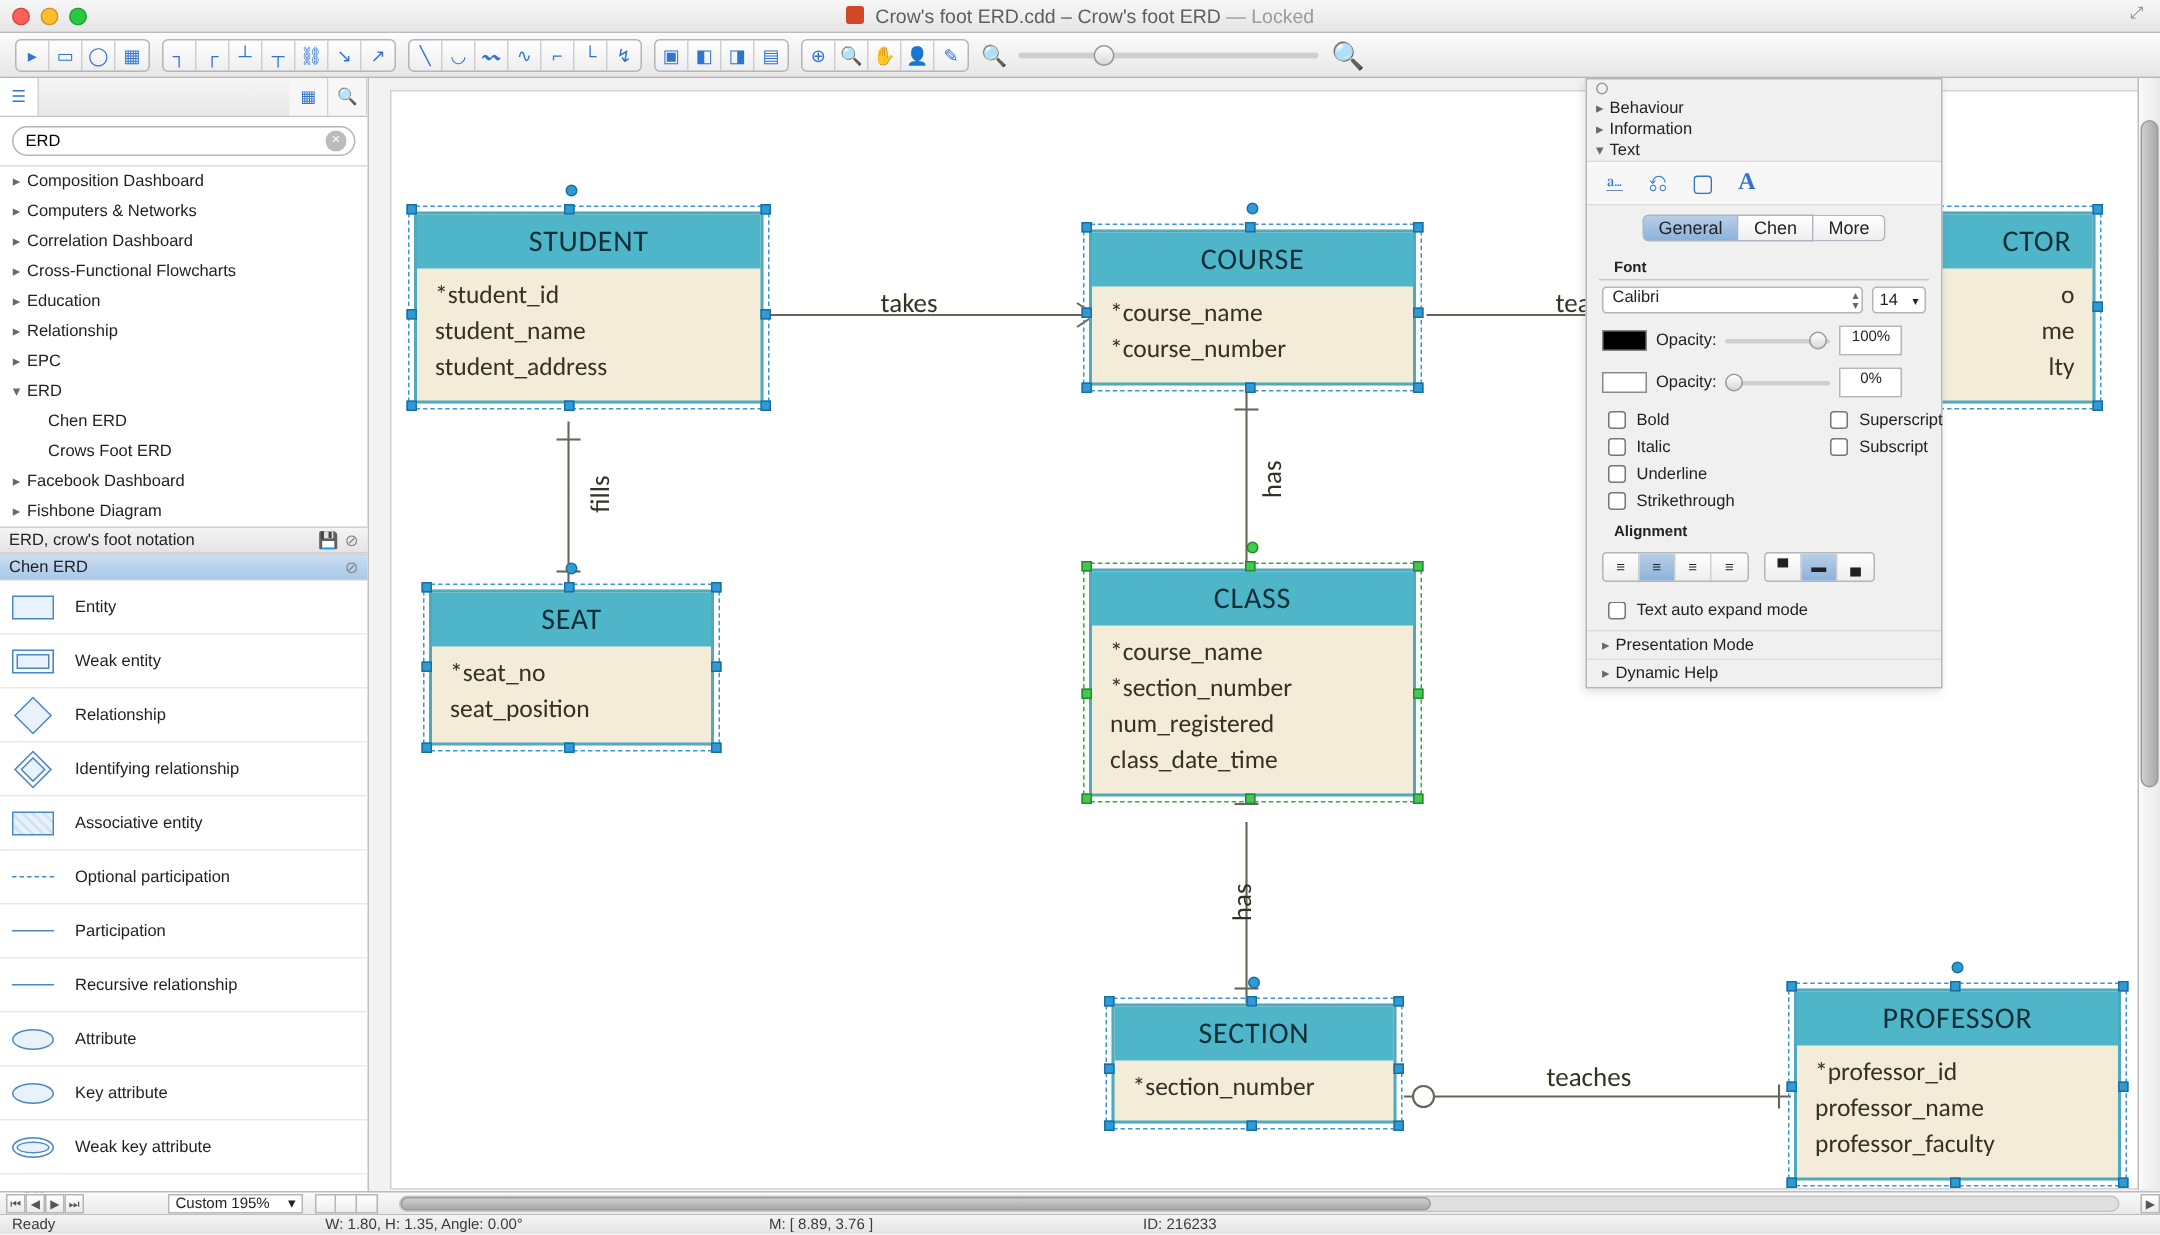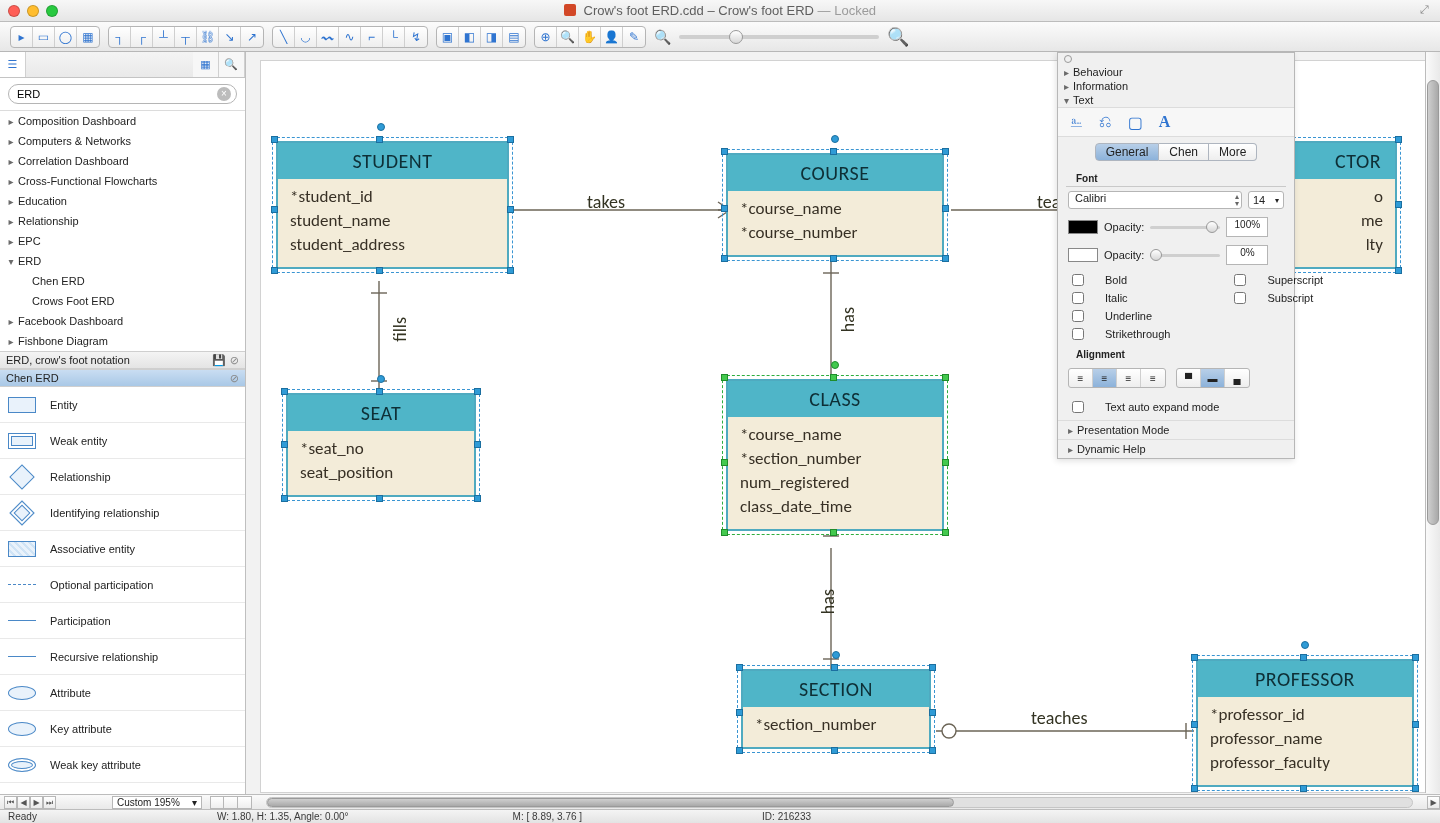--- a/index.html
+++ b/index.html
@@ -110,21 +110,21 @@
   .insp-row { display:flex; align-items:center; padding:4px 10px; gap:6px; }
   .insp-select { flex:1; height:18px; border:1px solid #b5b5b5; background:#fff; border-radius:3px; padding:0 18px 0 6px; font-size:11px; position:relative;}
   .insp-select .arrows{ position:absolute; right:2px; top:1px; font-size:8px; line-height:7px; color:#666;}
   .insp-num { width:36px; height:18px; border:1px solid #b5b5b5; background:#fff; border-radius:3px; padding:0 4px; font-size:11px; display:flex; align-items:center; justify-content:space-between;}
   .swatch { width:30px; height:14px; border:1px solid #888; }
   .swatch.black{ background:#000;} .swatch.white{background:#fff;}
   .mini-slider { width:70px; height:3px; background:#cfcfcf; border-radius:2px; position:relative; }
   .mini-slider .k { position:absolute; top:-5px; width:12px; height:12px; border-radius:50%; background:linear-gradient(#fff,#d7d7d7); border:1px solid #999; }
   .pct-box { width:42px; height:20px; border:1px solid #b5b5b5; background:#fff; font-size:10px; text-align:center; line-height:14px;}
   .chk-row { display:flex; gap:60px; padding:2px 10px;}
-  .chk { display:flex; align-items:center; gap:18px; font-size:11px;}
+  .chk { display:flex; align-items:center; gap:4px; font-size:11px;}
   .chk input { width:12px; height:12px; }
   .align-row { display:flex; gap:10px; padding:6px 10px; }
   .align-group { display:flex; border:1px solid #b5b5b5; border-radius:3px; background:linear-gradient(#fff,#eee); }
   .ab { width:24px; height:18px; border-right:1px solid #cfcfcf; display:flex; align-items:center; justify-content:center; font-size:10px;}
   .ab:last-child{border-right:none;}
   .ab.active{ background:linear-gradient(#b8cfe8,#8cb2da);}
   .insp-footer-item { padding:3px 10px; display:flex; align-items:center; gap:4px; border-top:1px solid #dcdcdc;}
   .insp-footer-item .disclosure{ font-size:10px; color:#6a6a6a;}
 
   

